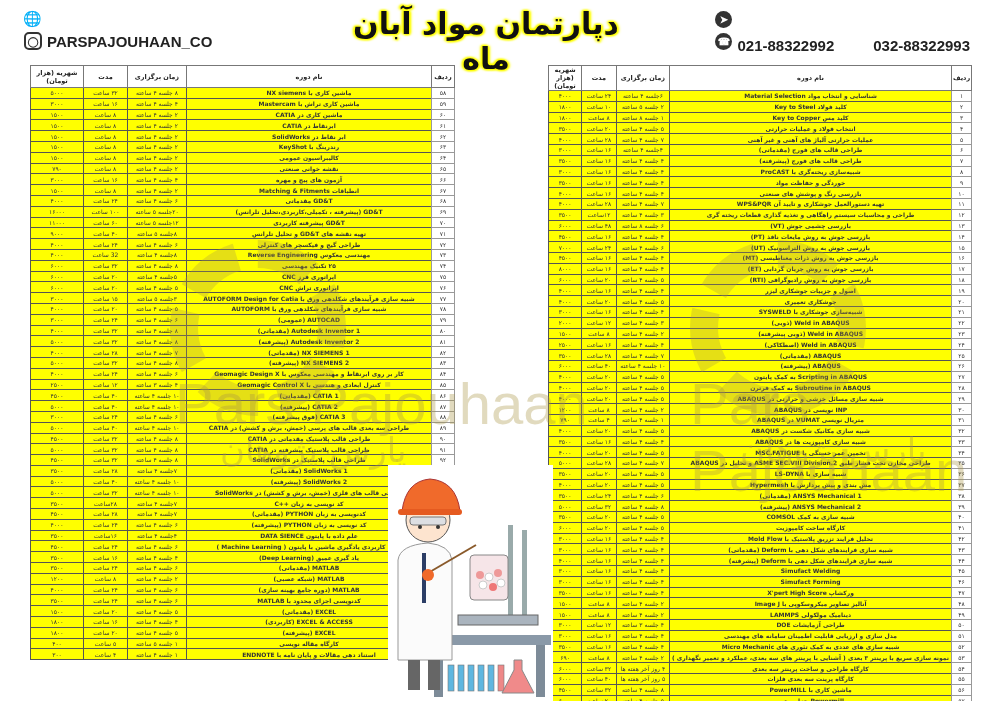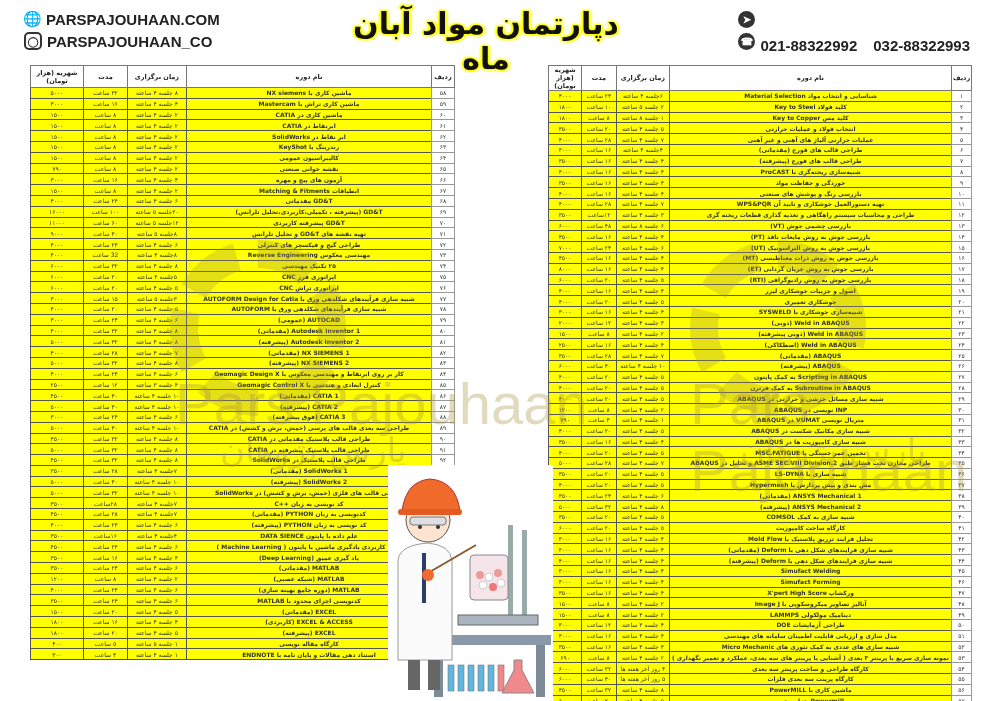--- a/index.html
+++ b/index.html
@@ -3,41 +3,40 @@
 <meta charset="utf-8">
 <style>
   html,body{margin:0;padding:0;background:#fff;}
   body{width:1000px;height:701px;position:relative;overflow:hidden;font-family:"DejaVu Sans",sans-serif;}
   .hdr-left{position:absolute;left:24px;top:8px;}
   .hdr-right{position:absolute;right:30px;top:8px;}
   .hline{display:flex;align-items:center;gap:5px;height:22px;font-family:"Liberation Sans",sans-serif;font-weight:bold;font-size:15px;color:#222;}
   .hline .ico{width:17px;height:17px;border-radius:50%;background:#333;color:#fff;font-size:10px;display:flex;align-items:center;justify-content:center;}
   .hline .ico.sq{border-radius:5px;background:#fff;border:2px solid #333;color:#333;width:14px;height:14px;}
   .hline .ico.globe{background:none;color:#333;font-size:15px;}
-  .phones{display:flex;gap:16px;margin-top:8px;}
+  .phones{display:flex;gap:39px;margin-top:8px;}
   .title{position:absolute;left:336px;top:6px;width:300px;text-align:center;font-family:"DejaVu Sans",sans-serif;font-weight:bold;font-size:30px;color:#111;
     text-shadow:0 0 3px #ff0,0 0 3px #ff0,1px 1px 2px #ff0,-1px -1px 2px #ff0,2px 0 3px #ff0,-2px 0 3px #ff0;direction:rtl;}
   table{position:absolute;border-collapse:collapse;direction:rtl;font-family:"DejaVu Sans",sans-serif;}
   #tR{left:548px;top:65px;width:424px;}
   #tL{left:30px;top:65px;width:425px;}
   th{background:#fff;font-size:6.5px;font-weight:bold;color:#222;border:1px solid #777;height:21px;padding:0;text-align:center;}
   td{font-size:6px;color:#333;border:1px solid #555;height:9.8px;padding:0 2px;text-align:center;background:#ffff00;white-space:nowrap;overflow:hidden;}
   td.num{background:#fff;color:#333;border-color:#999;}
   td.name{font-weight:bold;}
   .wm{position:absolute;color:rgba(170,150,70,0.35);font-family:Liberation Sans, sans-serif;pointer-events:none;}
   .gear{position:absolute;border-radius:50%;border:28px dashed rgba(170,150,70,0.3);pointer-events:none;}
   .illus{position:absolute;left:388px;top:465px;width:165px;height:236px;}
 </style>
 </head>
 <body>
 
 <div class="hdr-left">
   <div class="hline">
     <span class="ico globe">🌐</span>
-    <span>PARSPAJOUHAAN.COM</span>
   </div>
   <div class="hline">
     <span class="ico sq">◯</span>
     <span>PARSPAJOUHAAN_CO</span>
   </div>
 </div>
 
 <div class="title">دپارتمان مواد آبان ماه</div>
 
 <div class="hdr-right">

